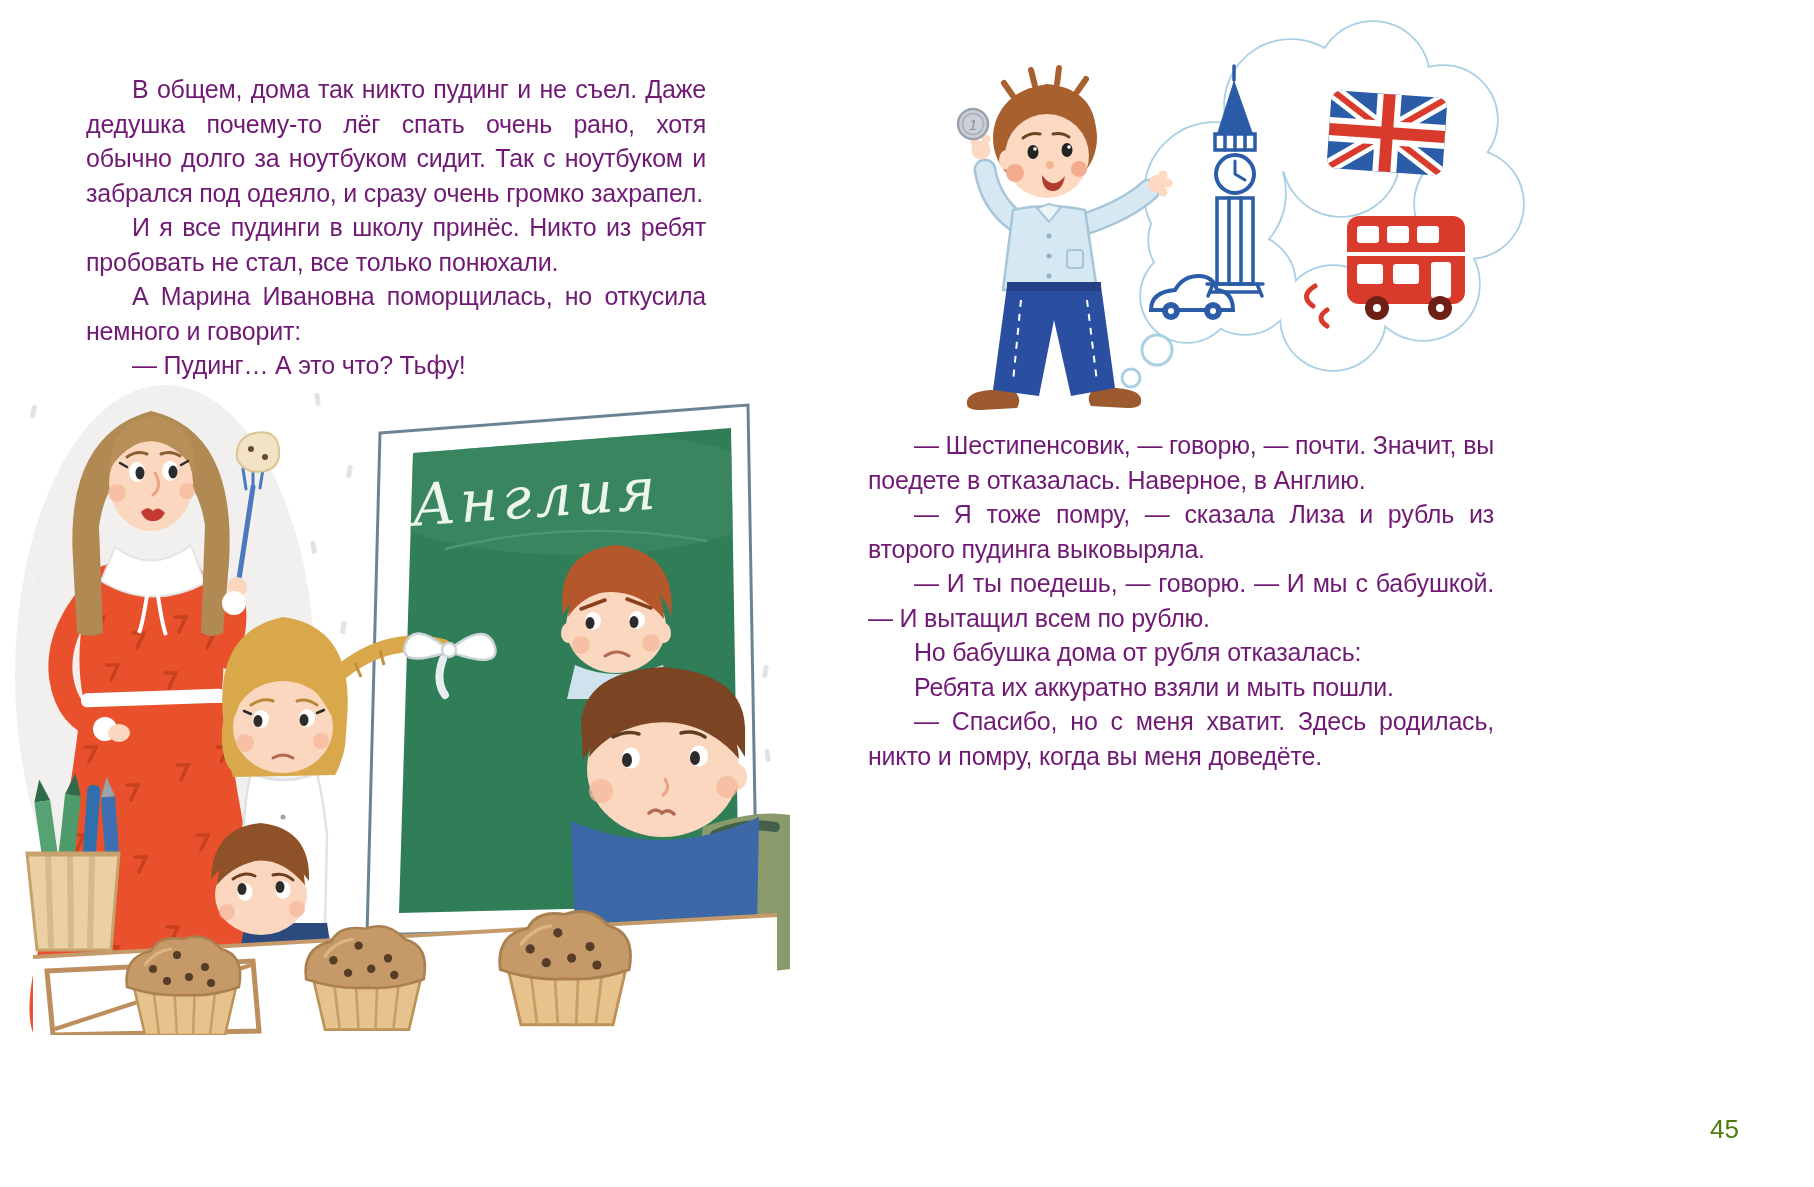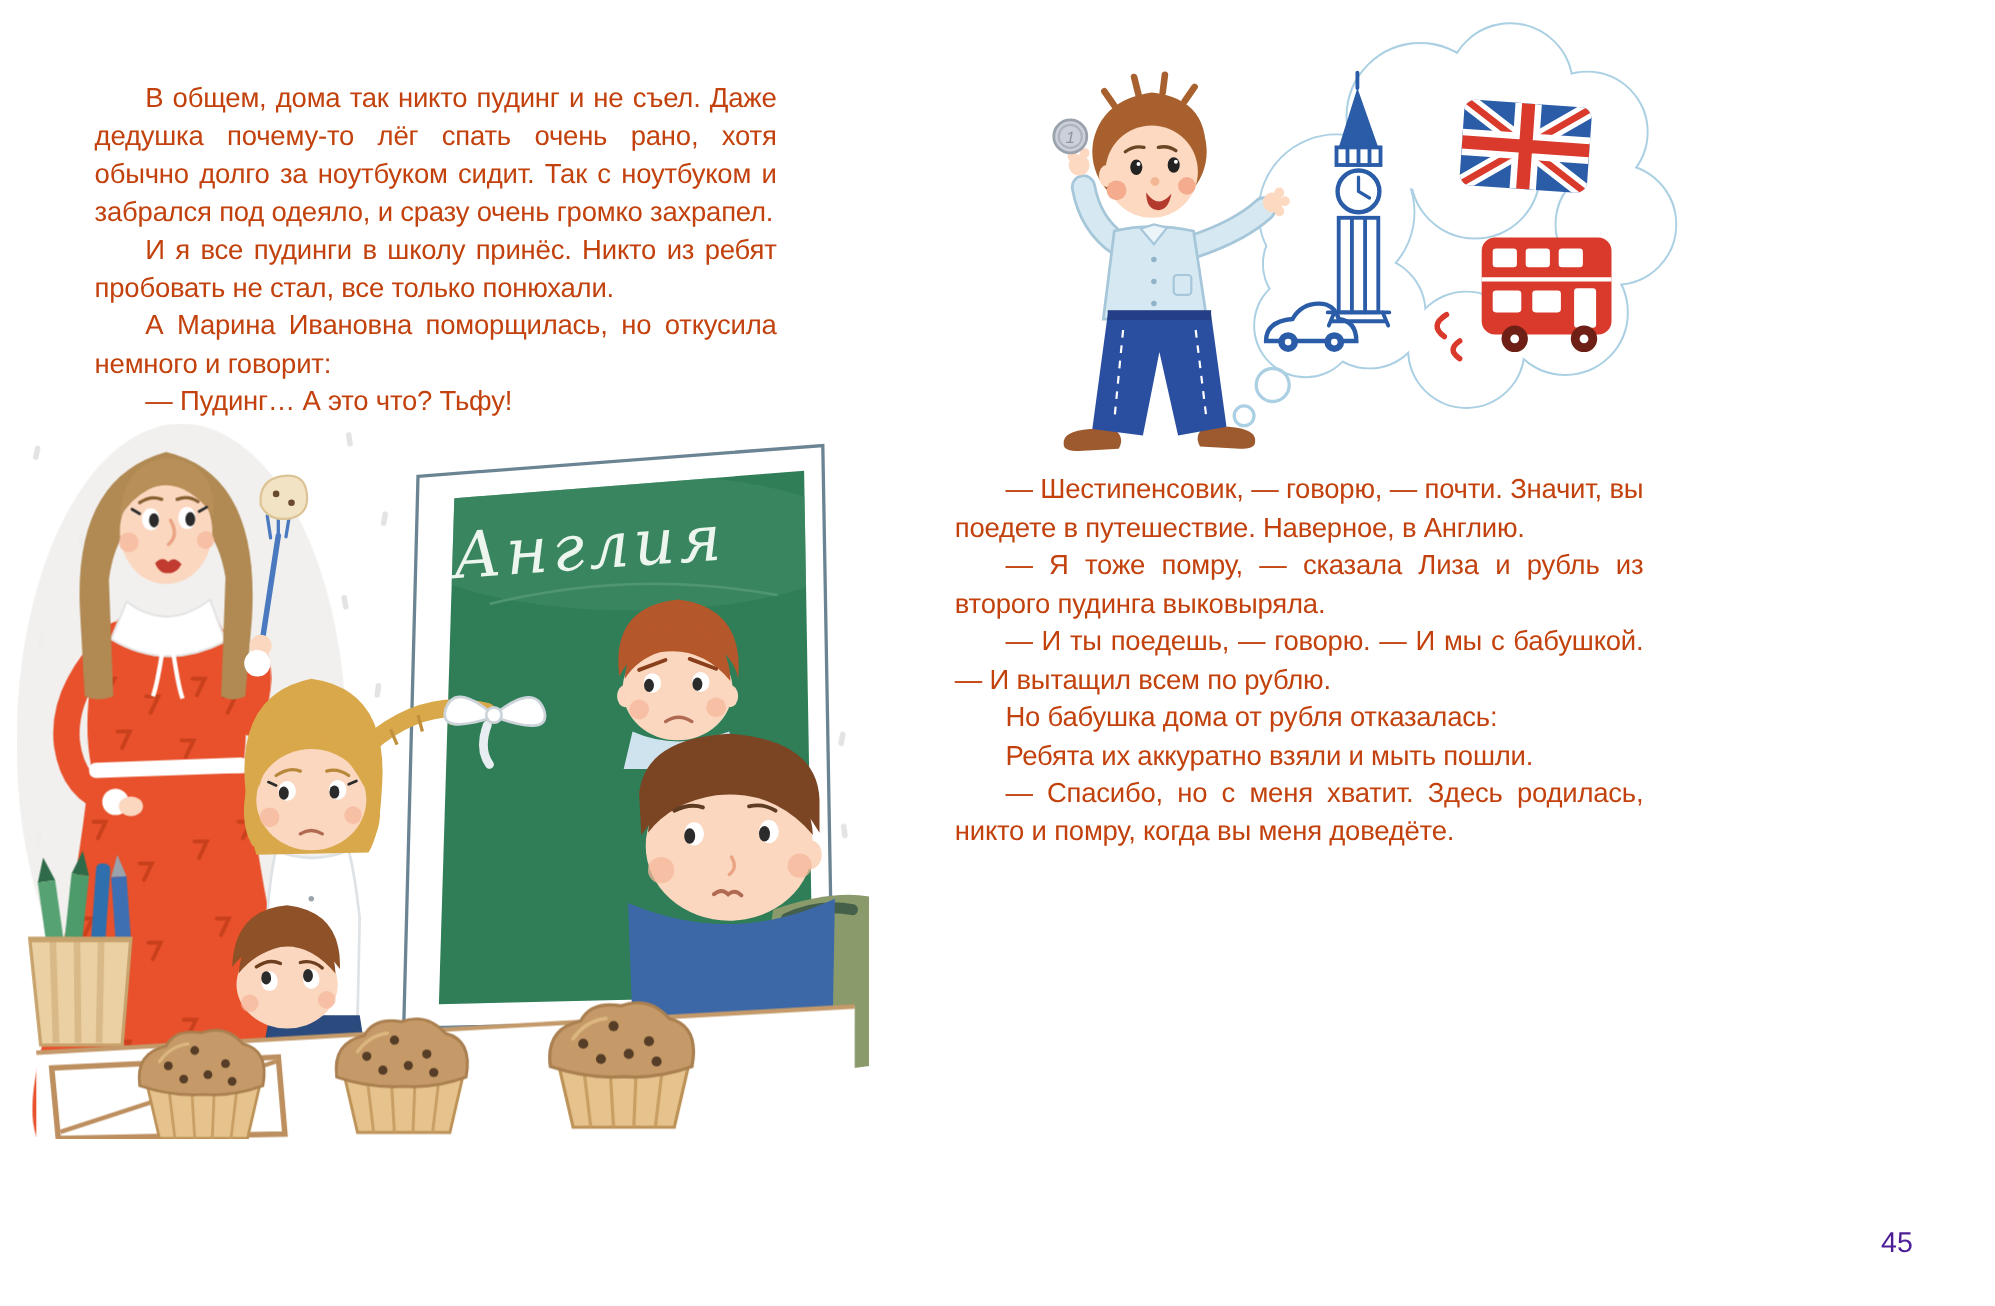--- a/index.html
+++ b/index.html
@@ -1,25 +1,25 @@
 <!DOCTYPE html>
 <html><head>
 <meta charset="utf-8">
 <style>
   html,body{margin:0;padding:0;background:#ffffff;}
   .page{position:relative;width:1814px;height:1187px;background:#ffffff;overflow:hidden;
         font-family:"Liberation Sans","DejaVu Sans",sans-serif;}
-  .col{position:absolute;color:#c2410c;font-size:25px;line-height:34.5px;}
+  .col{position:absolute;color:#701a75;font-size:25px;line-height:34.5px;}
   .col p{margin:0;text-align:justify;text-indent:46px;letter-spacing:-0.2px;}
   .col-left{left:86px;top:72px;width:620px;}
   .col-right{left:868px;top:428px;width:626px;}
   .illus{position:absolute;}
   .classroom{left:15px;top:365px;width:775px;height:670px;}
   .dream{left:895px;top:18px;width:640px;height:405px;}
-  .page-number{position:absolute;left:1710px;top:1114px;font-size:26px;color:#4c1d95;}
+  .page-number{position:absolute;left:1710px;top:1114px;font-size:26px;color:#4d7c0f;}
   .chalk{font-family:"DejaVu Serif","Liberation Serif",serif;font-style:italic;}
 </style>
 </head>
 <body>
 
 <div class="page">
 
   <div class="col col-left">
     <p>В общем, дома так никто пудинг и не съел. Даже дедушка почему-то лёг спать очень рано, хотя обычно долго за ноутбуком сидит. Так с ноутбуком и забрался под одеяло, и сразу очень громко захрапел.</p>
     <p>И я все пудинги в школу принёс. Никто из ребят пробовать не стал, все только понюхали.</p>
@@ -348,21 +348,21 @@
       <circle cx="140" cy="131" r="1.8" fill="#ffffff"></circle>
         <circle cx="174" cy="129" r="1.8" fill="#ffffff"></circle>
       <circle cx="155" cy="147" r="4" fill="#f3b692"></circle>
       <path d="M147,157 q11,16 23,1 q-3,16 -13,15 q-10,-1 -10,-16 Z" fill="#b53a2e"></path>
       <circle cx="120" cy="155" r="9" fill="#f4ab8e"></circle>
         <circle cx="184" cy="151" r="8" fill="#f4ab8e"></circle>
     </g>
   </svg>
 
   <div class="col col-right">
-    <p>— Шестипенсовик, — говорю, — почти. Значит, вы поедете в путешествие. Наверное, в Англию.</p>
+    <p>— Шестипенсовик, — говорю, — почти. Значит, вы поедете в отказалась. Наверное, в Англию.</p>
     <p>— Я тоже помру, — сказала Лиза и рубль из второго пудинга выковыряла.</p>
     <p>— И ты поедешь, — говорю. — И мы с бабушкой. — И вытащил всем по рублю.</p>
     <p>Но бабушка дома от рубля отказалась:</p>
     <p>Ребята их аккуратно взяли и мыть пошли.</p>
     <p>— Спасибо, но с меня хватит. Здесь родилась, никто и помру, когда вы меня доведёте.</p>
   </div>
 
   <div class="page-number">45</div>
 </div>
 

